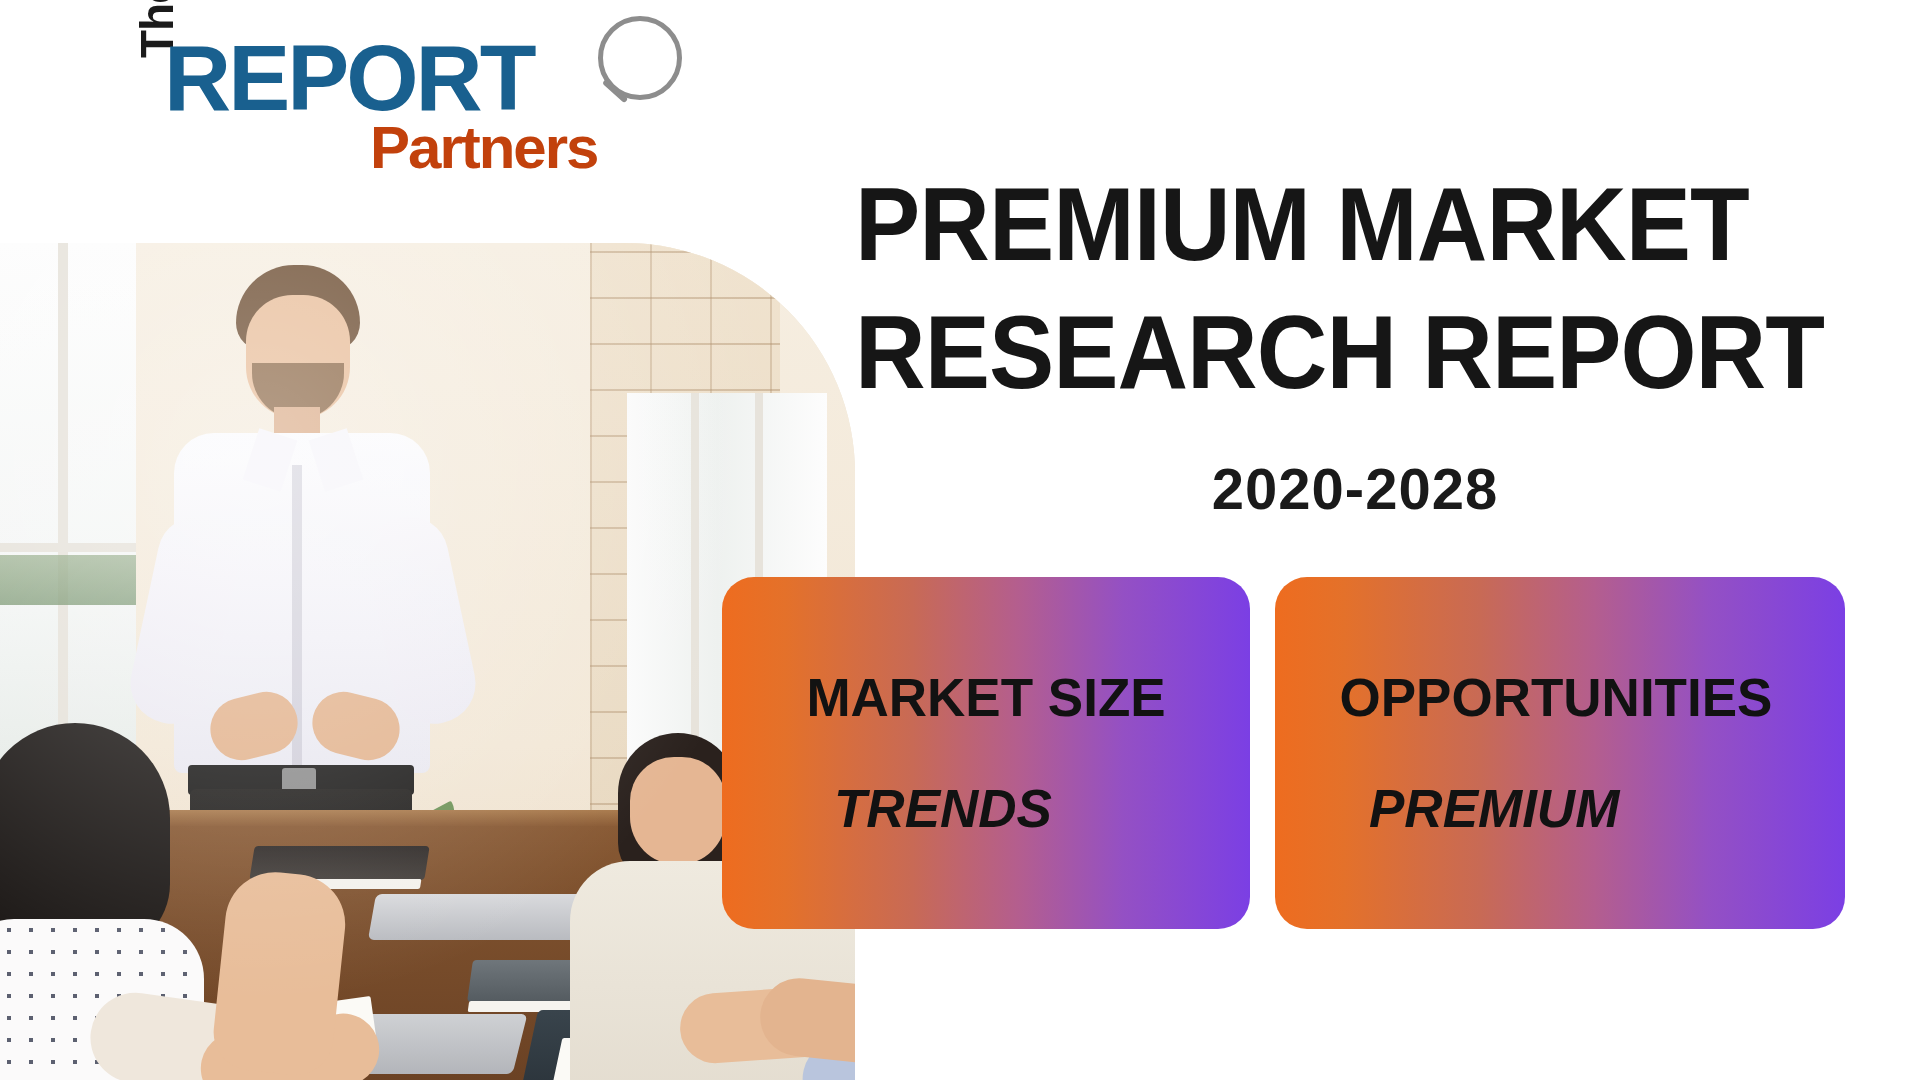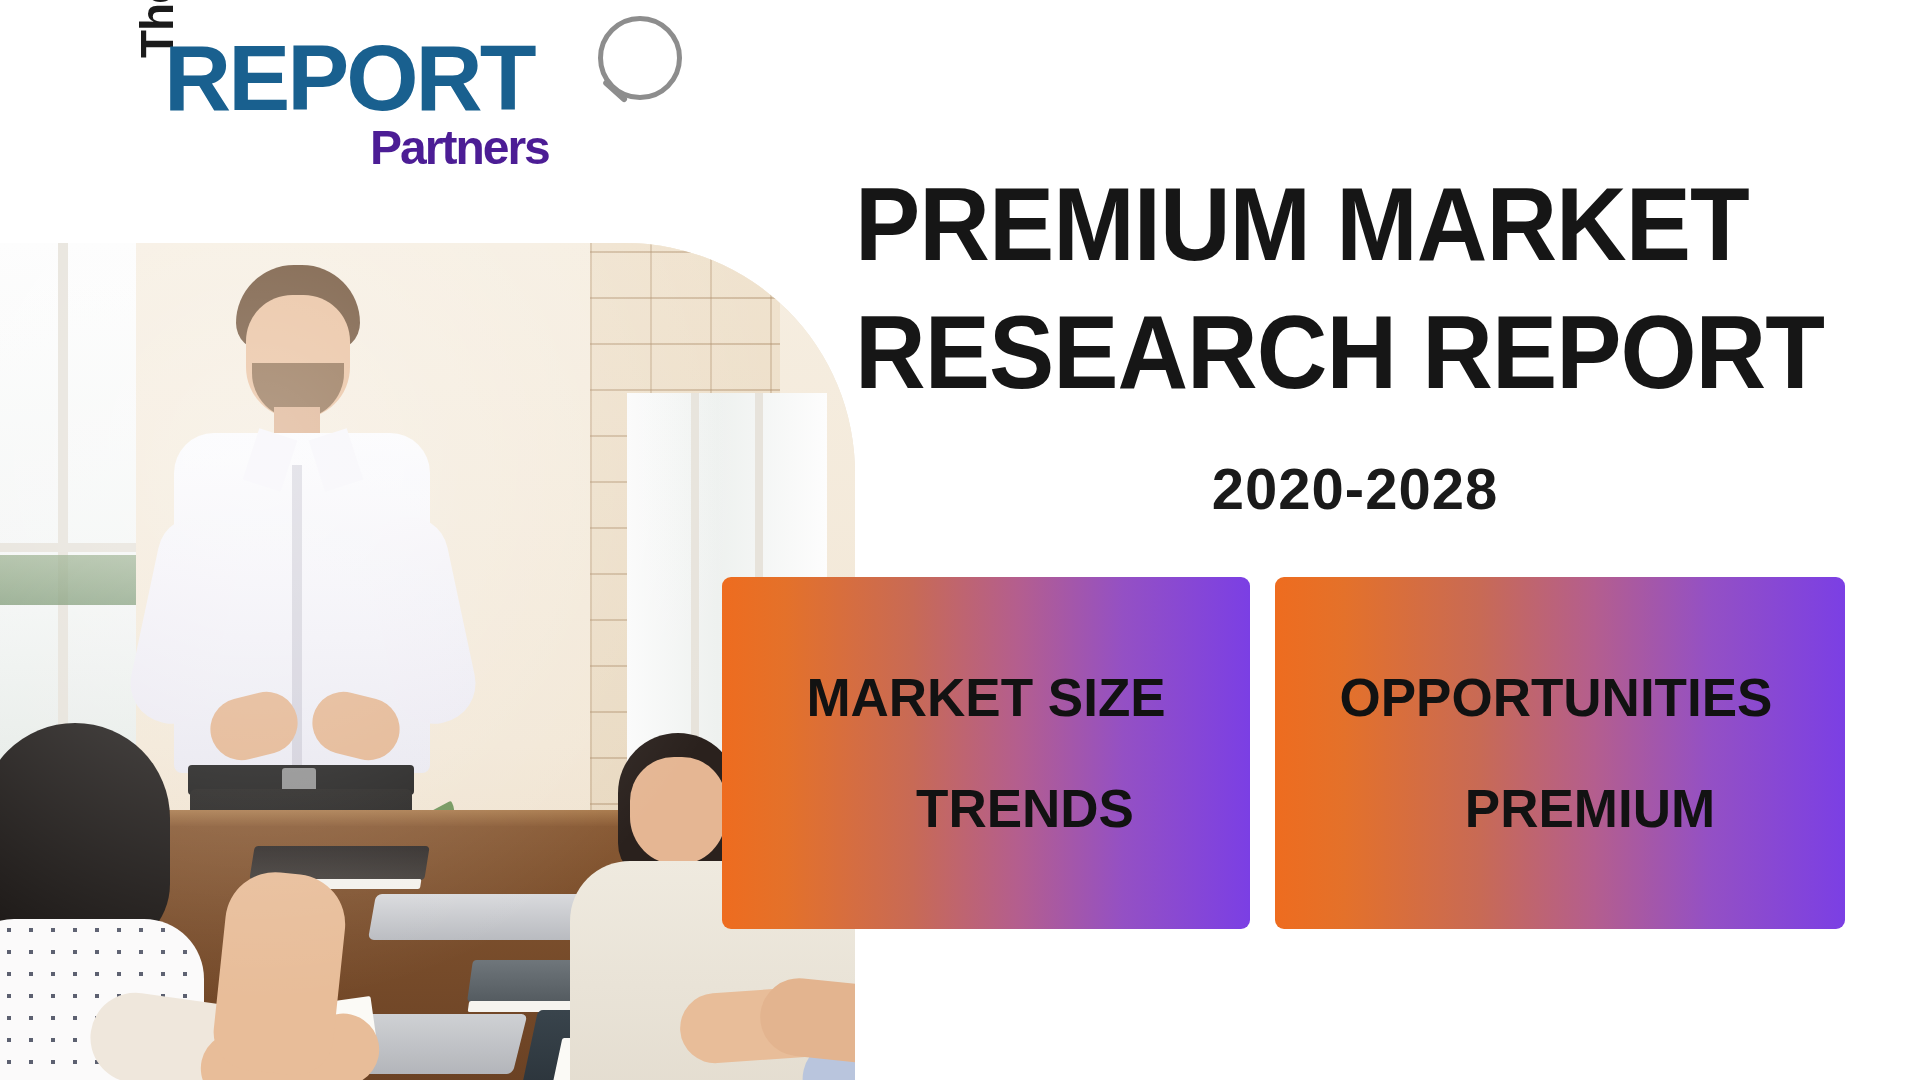--- a/index.html
+++ b/index.html
@@ -54,24 +54,24 @@
     letter-spacing: -3px;
     color: #19608f;
     white-space: nowrap;
   }
   .logo-partners {
     position: absolute;
     left: 248px;
     top: 104px;
     font-family: "Liberation Sans", sans-serif;
     font-weight: 700;
-    font-size: 48px;
+    font-size: 60px;
     line-height: 60px;
     letter-spacing: -2px;
-    color: #4c1d95;
+    color: #c2410c;
     white-space: nowrap;
   }
   .logo-lens {
     position: absolute;
     left: 476px;
     top: 2px;
     width: 84px;
     height: 84px;
   }
   .logo-lens .ring {
@@ -380,42 +380,42 @@
     line-height: 62px;
     letter-spacing: 1px;
     color: #1a1a1a;
   }
 
   
   .card {
     position: absolute;
     top: 577px;
     height: 352px;
-    border-radius: 9px;
+    border-radius: 32px;
     background: linear-gradient(90deg, #ee6c1f 0%, #e4712a 12%, #c86a55 36%, #b45e8e 56%, #9450c4 76%, #7b3fe4 100%);
     display: flex;
     flex-direction: column;
     justify-content: center;
     box-sizing: border-box;
     padding: 26px 34px;
   }
   #card-market { left: 722px; width: 528px; }
   #card-opportunity { left: 1275px; width: 570px; }
 
   .card-line {
     font-family: "Liberation Sans", sans-serif;
     font-weight: 700;
     font-size: 53px;
     line-height: 53px;
     letter-spacing: 0px;
     color: #121212;
     white-space: nowrap;
   }
   .line-top { text-align: center; margin-bottom: 58px; }
-  .line-bottom { text-align: center; padding-left: 78px; }
+  .line-bottom { text-align: left; padding-left: 78px; font-style: italic; }
   #card-opportunity .line-top { padding-right: 8px; text-align: center; }
   #card-opportunity .line-bottom { padding-left: 60px; }
 </style>
 </head>
 <body>
 
 <div id="poster">
 
   <div class="logo-wrap">
     <div class="logo-the">The</div>

